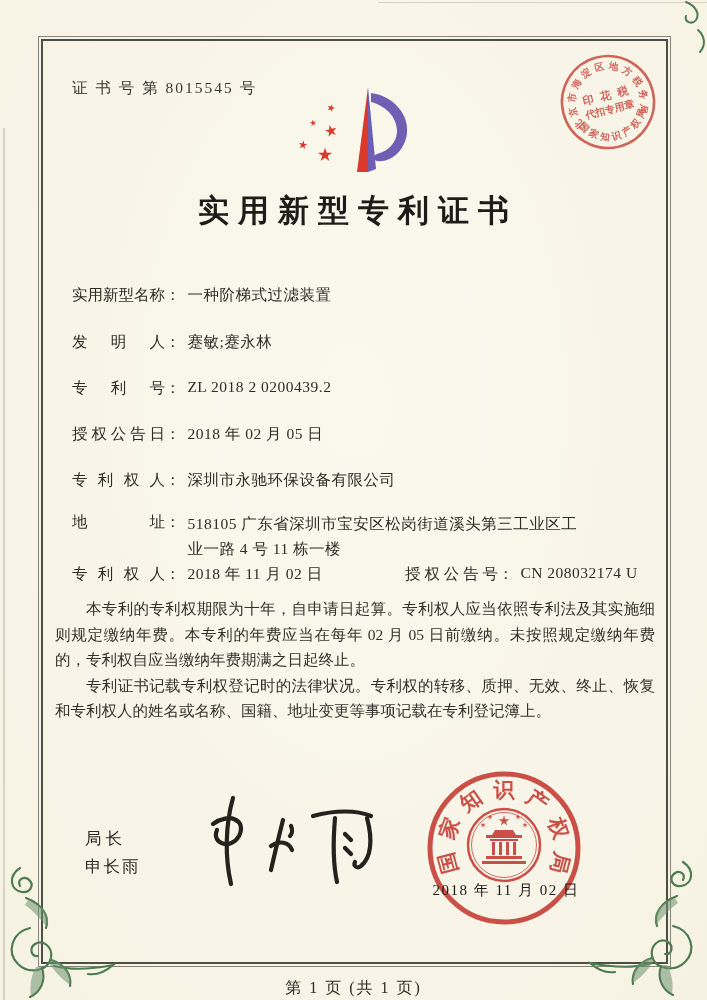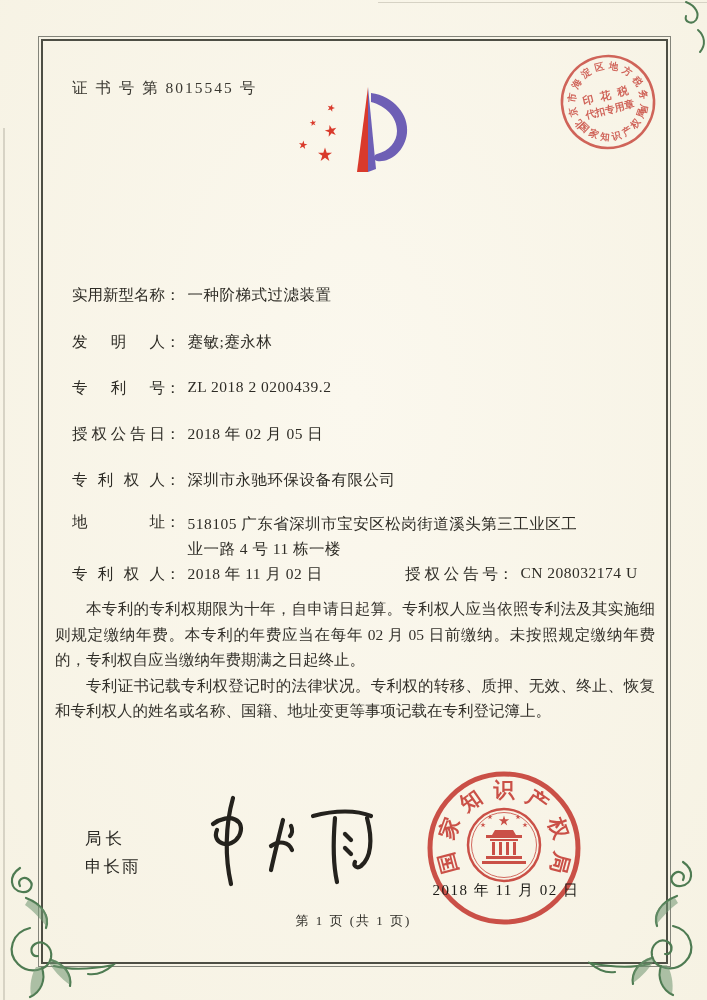--- a/index.html
+++ b/index.html
@@ -29,21 +29,21 @@
   .body-text p{margin:0;text-indent:2em;text-align:justify;font-size:15.5px;line-height:25.5px;color:#33312b;}
   .sign-title{position:absolute;left:85px;top:828px;font-size:16.5px;letter-spacing:4px;color:#2b2a25;}
   .sign-name{position:absolute;left:85px;top:856px;font-size:16.5px;letter-spacing:2px;color:#2b2a25;}
   .signature{position:absolute;left:195px;top:786px;}
   .office-seal{position:absolute;left:420px;top:765px;z-index:2;}
   .seal-date{
     position:absolute;left:424px;top:881px;width:164px;text-align:center;z-index:3;
     font-size:15px;letter-spacing:1.5px;color:#1c1b17;
   }
   .tax-seal{position:absolute;left:552px;top:46px;}
-  .footer{position:absolute;left:0;top:912px;width:707px;text-align:center;font-size:13px;letter-spacing:2px;color:#2f2e28;}
+  .footer{position:absolute;left:0;top:978px;width:707px;text-align:center;font-size:16px;letter-spacing:2px;color:#2f2e28;}
   .ornament{position:absolute;}
   .scan-line-left{position:absolute;left:3px;top:128px;width:2px;height:872px;background:#ccc8ba;opacity:.75;}
   .scan-line-top{position:absolute;left:378px;top:2px;width:329px;height:1px;background:#d6d2c4;}
   svg text{font-family:"Liberation Serif","DejaVu Serif",serif;}
 </style>
 </head>
 <body>
 
 <div class="page">
 
@@ -67,20 +67,21 @@
       <use href="#star" transform="translate(25,39) scale(0.34) rotate(-10)"></use>
       <use href="#star" transform="translate(43,47) scale(0.62) rotate(-14)"></use>
       <use href="#star" transform="translate(15,61) scale(0.45) rotate(8)"></use>
       <use href="#star" transform="translate(37,71) scale(0.74)"></use>
     </g>
     <polygon points="80,3 69,88 80,88" fill="#d93a2b"></polygon>
     <polygon points="80,3 80,88 88,85" fill="#6e5fb5"></polygon>
     <path d="M 83,9 C 106,12 121,31 119,49 C 117,68 101,79 89,77 C 85,76 85,71 89,70 C 101,67 109,58 109,47 C 109,33 98,22 83,18 Z" fill="#6e5fb5"></path>
   </svg>
 
+  <div class="title">实用新型专利证书</div>
 
   <div class="fields">
     <div class="frow" style="top:0">
       <span class="flabel">实用新型名称</span><span class="fcolon">：</span>
       <span class="fvalue">一种阶梯式过滤装置</span>
     </div>
     <div class="frow" style="top:47px">
       <span class="flabel">发明人</span><span class="fcolon">：</span>
       <span class="fvalue">蹇敏;蹇永林</span>
     </div>

